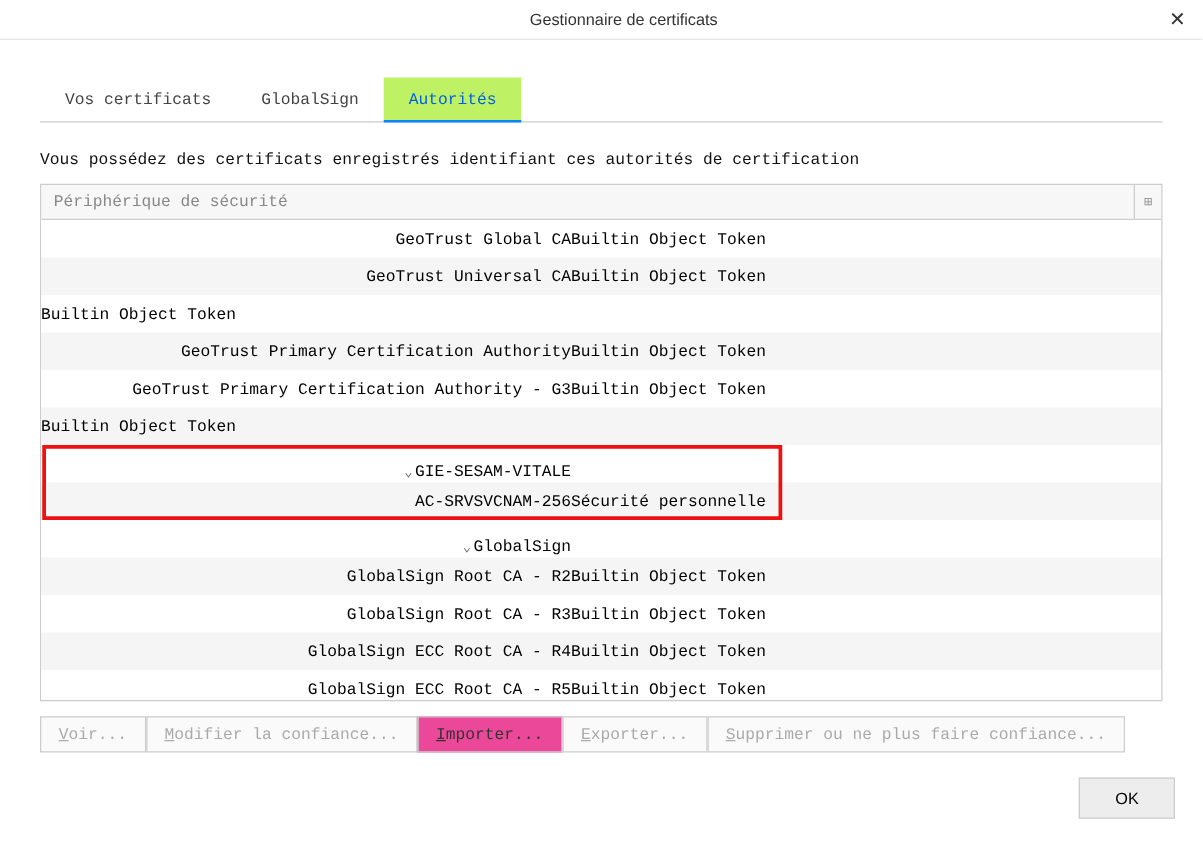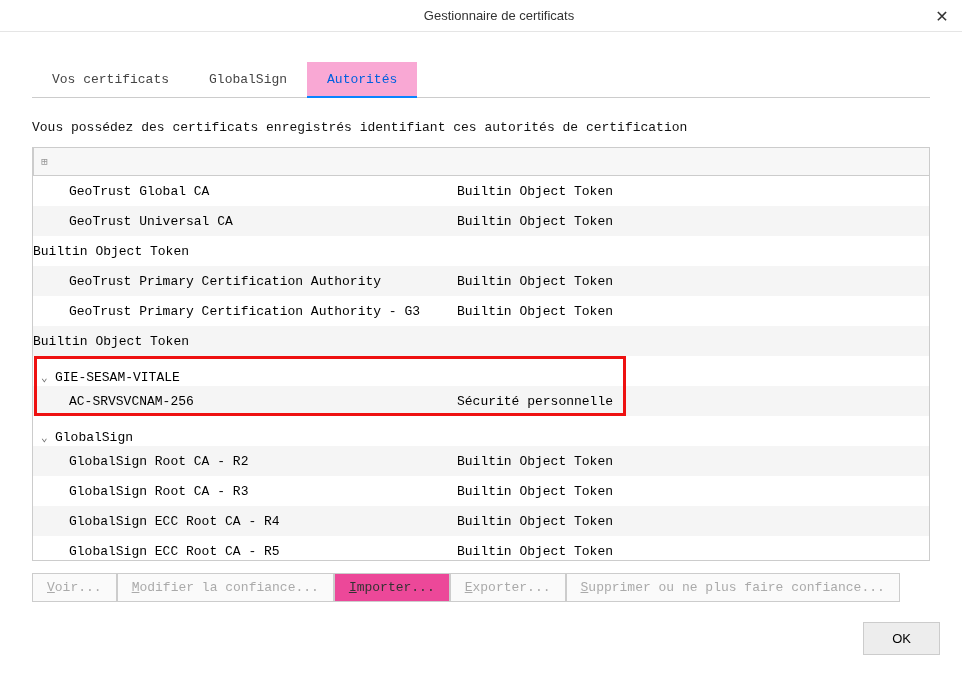--- a/index.html
+++ b/index.html
@@ -53,21 +53,21 @@
       gap: 0;
     }
     .tab {
       padding: 10px 20px;
       cursor: pointer;
       color: #444;
       font-size: 13px;
       position: relative;
     }
     .tab.active {
-      background: #f9a8d4;
+      background: #bef264;
       color: #0060df;
     }
     .tab.active::after {
       content: '';
       position: absolute;
       left: 0;
       right: 0;
       bottom: -1px;
       height: 2px;
       background: #0a84ff;
@@ -144,20 +144,21 @@
       background: #f5f5f5;
     }
     .row:nth-child(even) {
       background: #fff;
     }
     .row .cell-name {
       width: 424px;
       padding-left: 36px;
       white-space: nowrap;
       overflow: hidden;
+      text-align: right;
     }
     .row .cell-device {
       flex: 1;
       padding-left: 0;
       white-space: nowrap;
     }
     .row.group .cell-name {
       padding-left: 8px;
       margin-top: 12px;
     }
@@ -223,20 +224,21 @@
   <div class="tabs">
     <div class="tab">Vos certificats</div>
     <div class="tab">GlobalSign</div>
     <div class="tab active">Autorités</div>
   </div>
 
   <div class="description">Vous possédez des certificats enregistrés identifiant ces autorités de certification</div>
 
   <div class="table-container">
     <div class="table-header">
+      <div class="col-device">Périphérique de sécurité</div>
       <div class="col-picker">⊞</div>
     </div>
     <div class="table-body" id="table-body">
       <div class="highlight-box" id="highlight" style="top: 180px; left: 1px; width: 592px; height: 60px;"></div>
     <div class="row">
           <div class="cell-name"><span>GeoTrust Global CA</span></div>
           <div class="cell-device">Builtin Object Token</div>
         </div>
         <div class="row">
           <div class="cell-name"><span>GeoTrust Universal CA</span></div>

